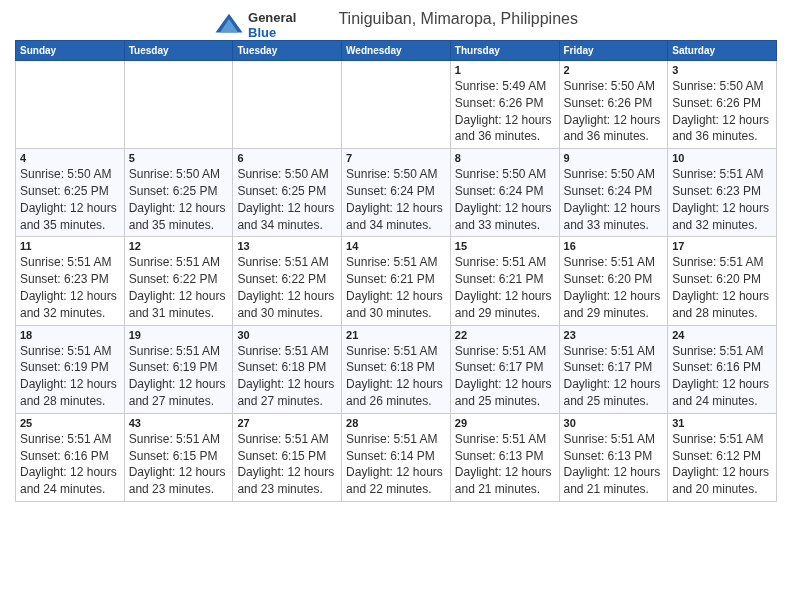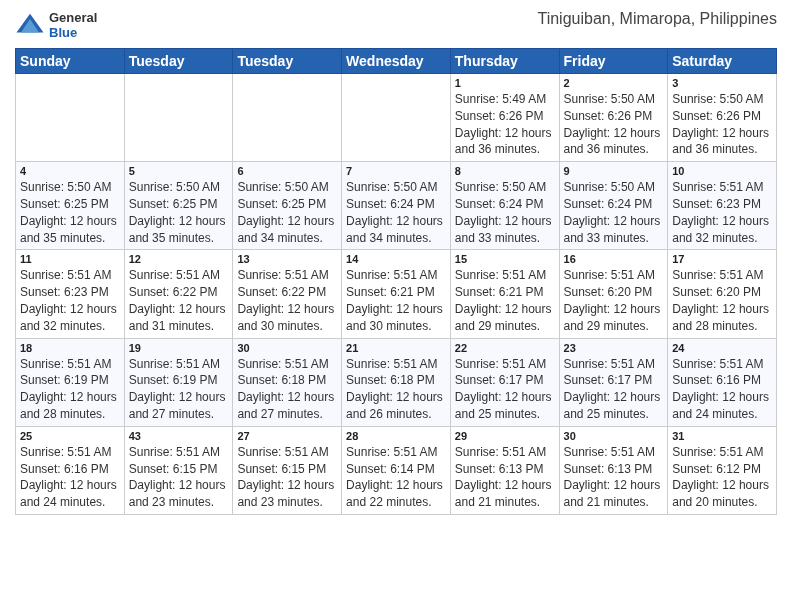--- a/index.html
+++ b/index.html
@@ -10,23 +10,23 @@
       height: 612px;
       overflow: hidden;
     }
     .page {
       width: 792px;
       height: 612px;
       padding: 10px 15px;
     }
     .header {
       display: flex;
-      justify-content: space-between;
+      justify-content: center;
       align-items: flex-start;
-      margin-bottom: 8px;
+      margin-bottom: 0;
       gap: 42px;
     }
     .logo {
       display: flex;
       align-items: center;
       gap: 4px;
     }
     .logo-text {
       display: flex;
       flex-direction: column;
@@ -56,21 +56,21 @@
     .calendar {
       width: 100%;
       border-collapse: collapse;
       font-size: 9.5px;
     }
     .calendar th {
       background-color: #2563b0;
       color: #fff;
       padding: 4px 4px;
       text-align: left;
-      font-size: 14px;
+      font-size: 10px;
       border: 1px solid #1e4f99;
     }
     .calendar td {
       border: 1px solid #ccc;
       padding: 3px 4px;
       vertical-align: top;
       width: calc(100% / 7);
       height: 80px;
       background: #fff;
     }

